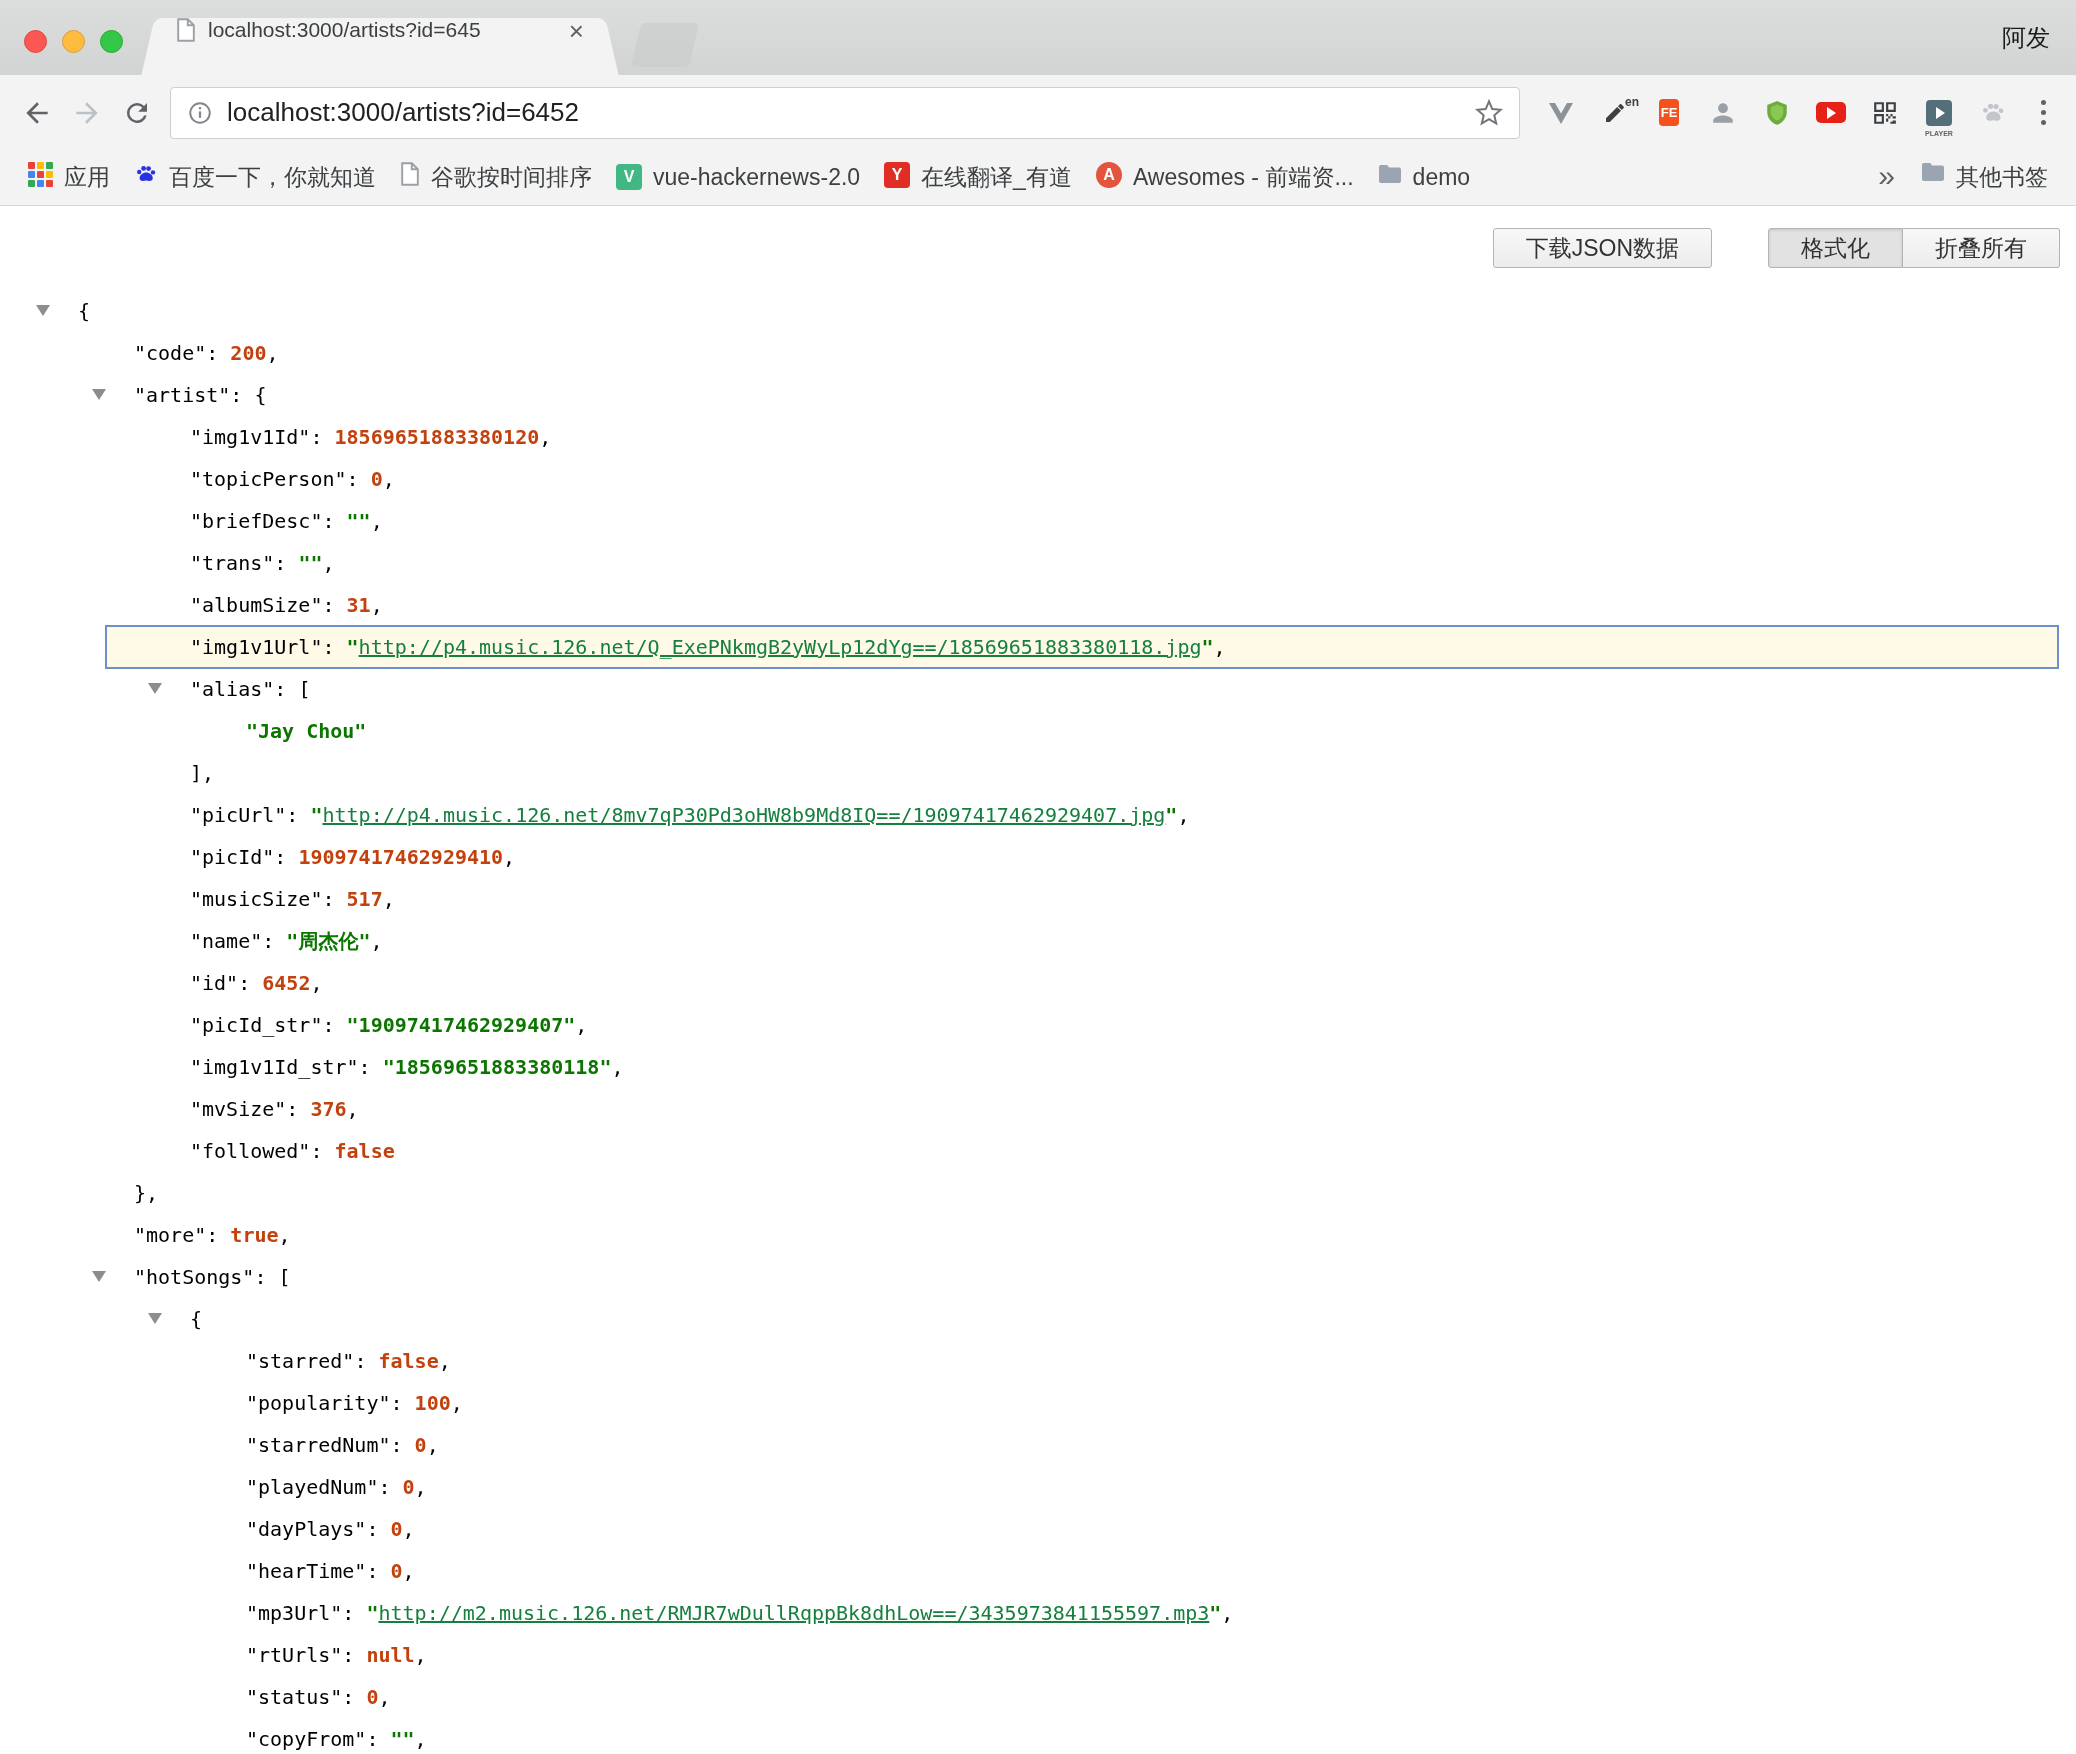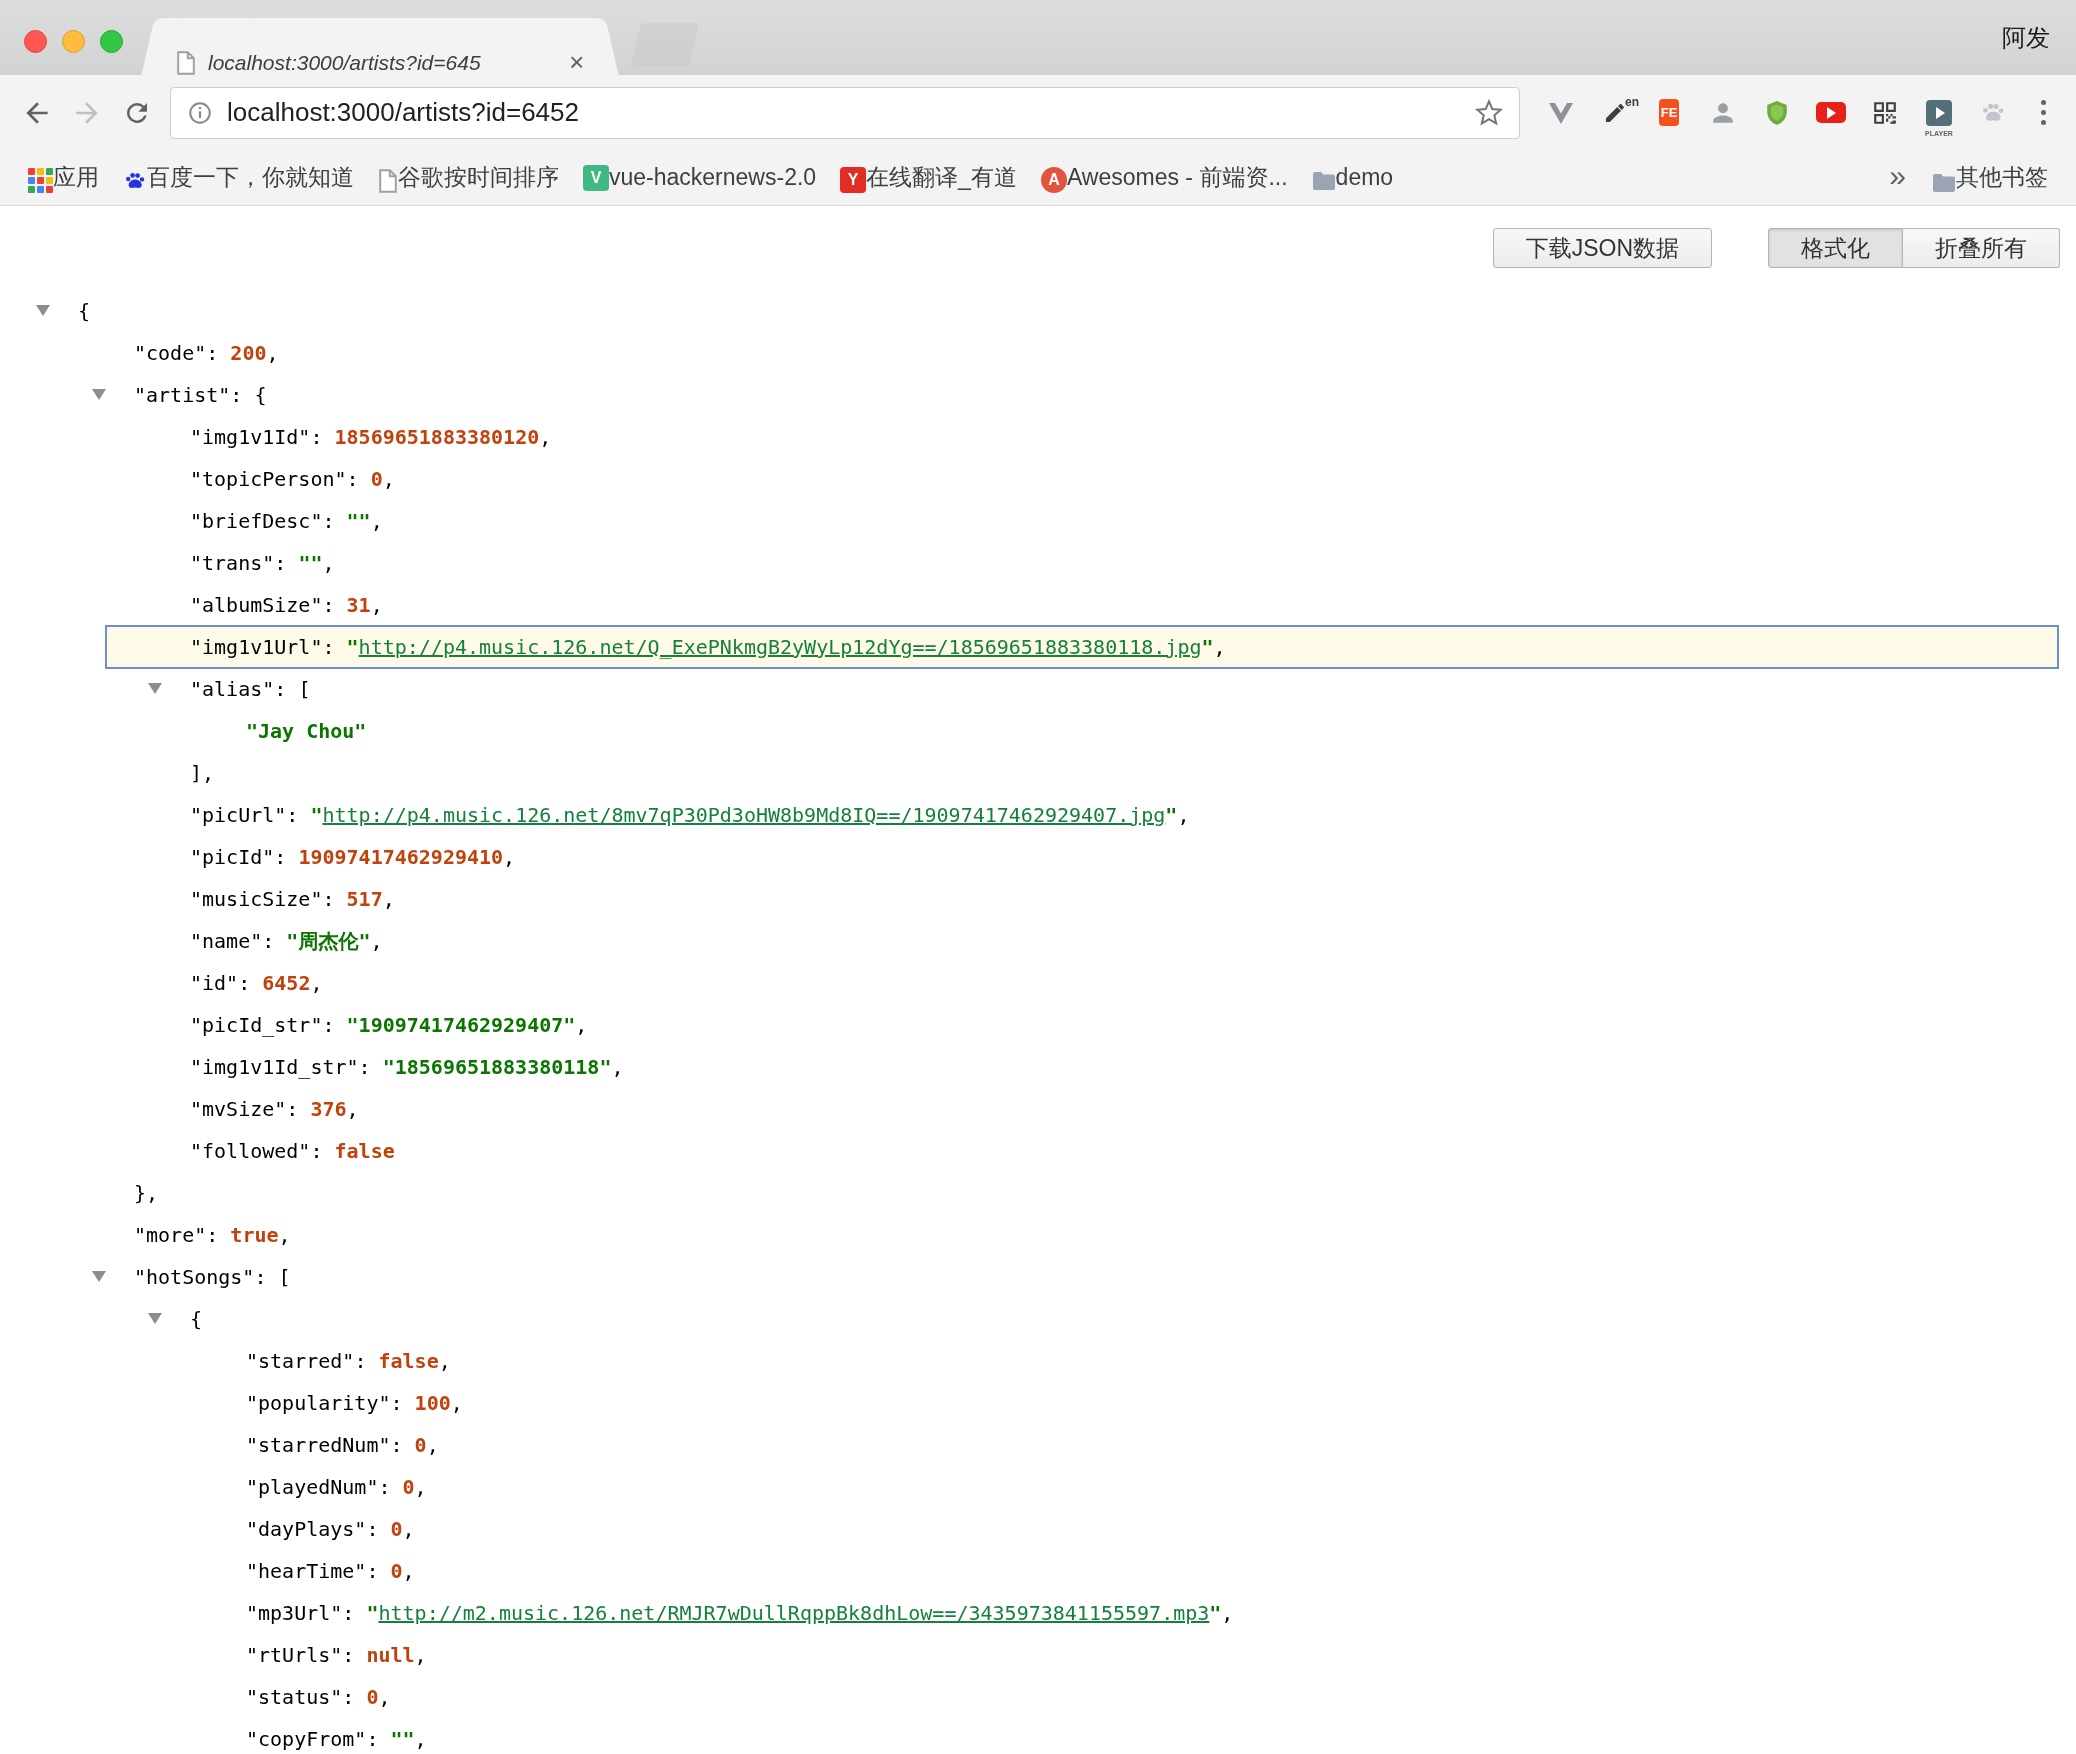--- a/index.html
+++ b/index.html
@@ -8,21 +8,21 @@
   .browser { position:relative; width:2076px; height:1754px; }
 
   
   .tabstrip { position:relative; height:75px; background:linear-gradient(#dcdedd,#d2d4d3); }
   .traffic { position:absolute; left:24px; top:30px; display:flex; gap:15px; }
   .tl { width:23px; height:23px; border-radius:50%; display:inline-block; }
   .tl.red { background:#FC5753; border:1px solid #DF4744; }
   .tl.yellow { background:#FDBC40; border:1px solid #DE9F34; }
   .tl.green { background:#33C748; border:1px solid #27AA35; }
   .tab { position:absolute; left:160px; bottom:0; width:440px; height:57px; background:#f2f3f2;
-    border-radius:9px 9px 0 0; display:flex; align-items:flex-end; padding:0 16px; z-index:2;font-style:italic; }
+    border-radius:9px 9px 0 0; display:flex; align-items:flex-start; padding:0 16px; z-index:2; }
   .tab::before, .tab::after { content:""; position:absolute; bottom:0; width:26px; height:57px; background:#f2f3f2; }
   .tab::before { left:-12px; transform:skewX(-13deg); border-radius:8px 0 0 0; }
   .tab::after { right:-12px; transform:skewX(13deg); border-radius:0 8px 0 0; }
   .tab-favicon { display:inline-flex; margin-right:12px; position:relative; z-index:3; }
   .tab-title { flex:1; font-size:21px; color:#3c4043; white-space:nowrap; overflow:hidden; position:relative; z-index:3; }
   .tab-close { font-size:26px; color:#5f6368; margin-left:10px; line-height:1; position:relative; z-index:3; }
   .newtab-btn { position:absolute; left:636px; bottom:8px; width:58px; height:44px; background:#c9cbca;
     transform:skewX(-13deg); border-radius:4px; opacity:.55; }
   .profile-name { position:absolute; right:26px; top:22px; font-size:24px; color:#1a1a1a; }
 
@@ -34,21 +34,21 @@
   .url-text { font-size:26px; color:#202124; margin-left:14px; white-space:nowrap; overflow:hidden; }
   .star-btn { margin-left:auto; display:flex; }
   .ext-icons { display:flex; align-items:center; gap:16px; padding:0 10px; flex:none; }
   .ext-btn { width:38px; height:38px; display:inline-flex; align-items:center; justify-content:center; position:relative; }
   .menu-dots { width:42px; height:50px; display:flex; flex-direction:column; align-items:center; justify-content:center; gap:5px; flex:none; }
   .menu-dots i { width:5px; height:5px; border-radius:50%; background:#5f6368; }
 
   
   .bookmarks { height:56px; background:#f2f3f2; border-bottom:1px solid #d7d7d7; display:flex;
     align-items:center; padding:0 16px; font-size:23px; color:#3c4043; }
-  .bm-item { display:flex; align-items:flex-end; padding:5px 12px; border-radius:4px; white-space:nowrap; }
+  .bm-item { display:flex; align-items:flex-start; gap:11px; padding:5px 12px; border-radius:4px; white-space:nowrap; }
   .bm-list { display:flex; align-items:center; }
   .bm-ic { display:inline-flex; align-items:center; }
   .bm-spacer { flex:1; }
   .bm-overflow { font-size:30px; color:#5f6368; padding:0 14px 4px; }
 
   
   .ic-grid { display:inline-grid; grid-template-columns:repeat(3,7px); grid-auto-rows:7px; gap:2px; }
   .ic-grid i { display:block; border-radius:1px; }
   .fav { width:26px; height:26px; border-radius:4px; display:inline-flex; align-items:center;
     justify-content:center; color:#fff; font-weight:bold; font-size:16px; }

